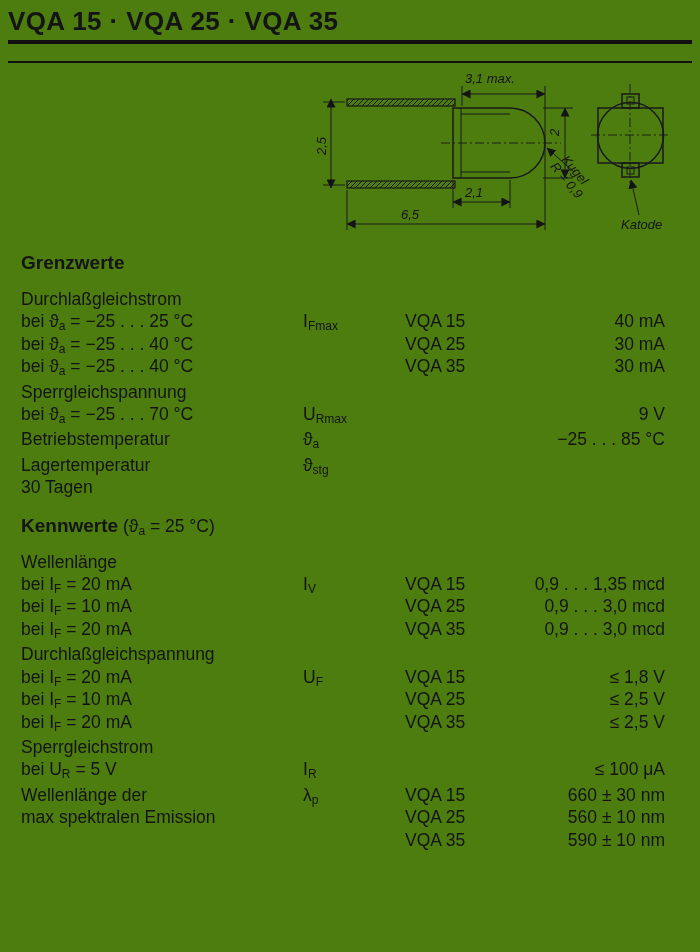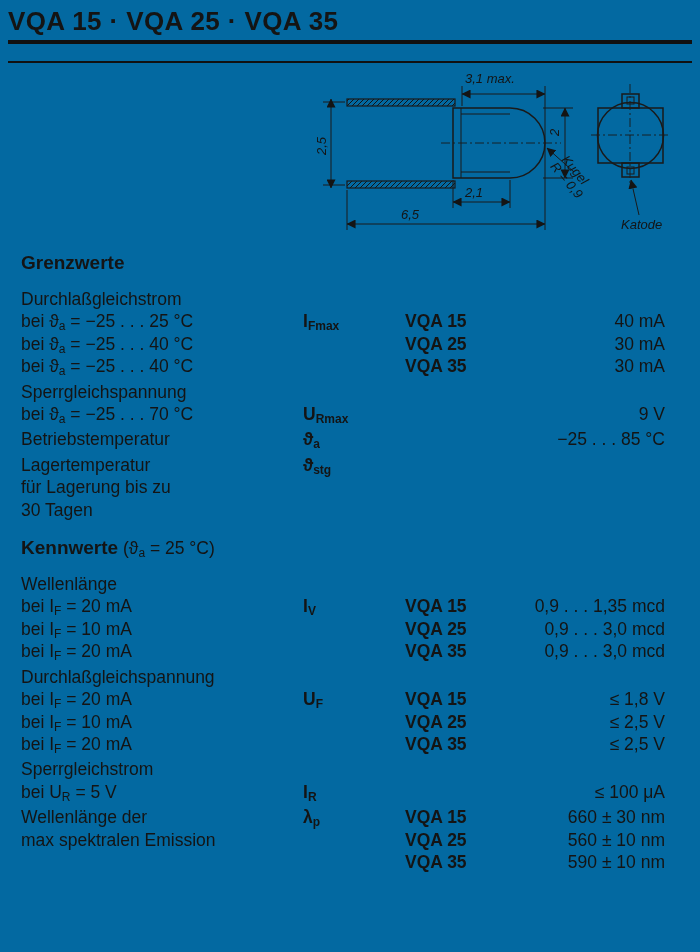--- a/index.html
+++ b/index.html
@@ -1,33 +1,33 @@
 <!DOCTYPE html>
 <html><head>
 <meta charset="utf-8">
 <style>
   html,body{margin:0;padding:0;background:#ddd;}
-  .page{position:relative;width:700px;height:952px;background:#0369a1;color:#141414;
+  .page{position:relative;width:700px;height:952px;background:#4d7c0f;color:#141414;
         font-family:"Liberation Sans","DejaVu Sans",sans-serif;overflow:hidden;}
   .title{position:absolute;left:8px;top:6px;font-size:26px;font-weight:bold;letter-spacing:.4px;}
   .rule{position:absolute;left:8px;width:684px;background:#111;}
   .rule1{top:40px;height:4px;}
   .rule2{top:61px;height:2px;}
   .drawing{position:absolute;left:295px;top:68px;width:405px;height:180px;}
   .drawing .ln{stroke:#1a1a1a;stroke-width:1.5;fill:none;}
   .drawing .thin{stroke:#1a1a1a;stroke-width:1;fill:none;}
   .drawing .cl{stroke:#1a1a1a;stroke-width:.9;fill:none;stroke-dasharray:9 3 2 3;}
   .drawing text{font-family:"Liberation Sans","DejaVu Sans",sans-serif;font-style:italic;
                 font-size:13px;fill:#141414;}
   .content{position:absolute;left:21px;top:252px;width:684px;}
   h2{font-size:19px;font-weight:bold;margin:0 0 14px 0;}
   h2 .hn{font-weight:normal;font-size:17.5px;}
   h2.k{margin-top:16px;}
   .row{display:grid;grid-template-columns:282px 102px 118px 1fr;font-size:17.5px;line-height:22.4px;}
-  .row .c2,.row .c3{font-weight:bold;}
+  .row .c2,.row .c3{font-weight:normal;}
   .row .c4{text-align:right;padding-right:40px;white-space:nowrap;}
   sub{font-size:12px;line-height:0;vertical-align:-3px;}
   .mt{margin-top:3px;}
   .mt2{margin-top:17px;}
 </style>
 </head>
 <body>
 
 <div class="page">
 
@@ -157,21 +157,20 @@
       <div class="c2"><span>ϑ</span><sub>a</sub></div>
       <div class="c3"></div>
       <div class="c4">−25 . . . 85 °C</div>
     </div>
     <div class="row mt">
       <div class="c1">Lagertemperatur</div>
       <div class="c2"><span>ϑ</span><sub>stg</sub></div>
       <div class="c3"></div>
     </div>
     <div class="row">
-      <div class="c1">für Lagerung bis zu</div>
       <div class="c2"></div>
       <div class="c3"></div>
       <div class="c4"></div>
     </div>
     <div class="row">
       <div class="c1">30 Tagen</div>
       <div class="c2"></div>
       <div class="c3"></div>
       <div class="c4"></div>
     </div>

